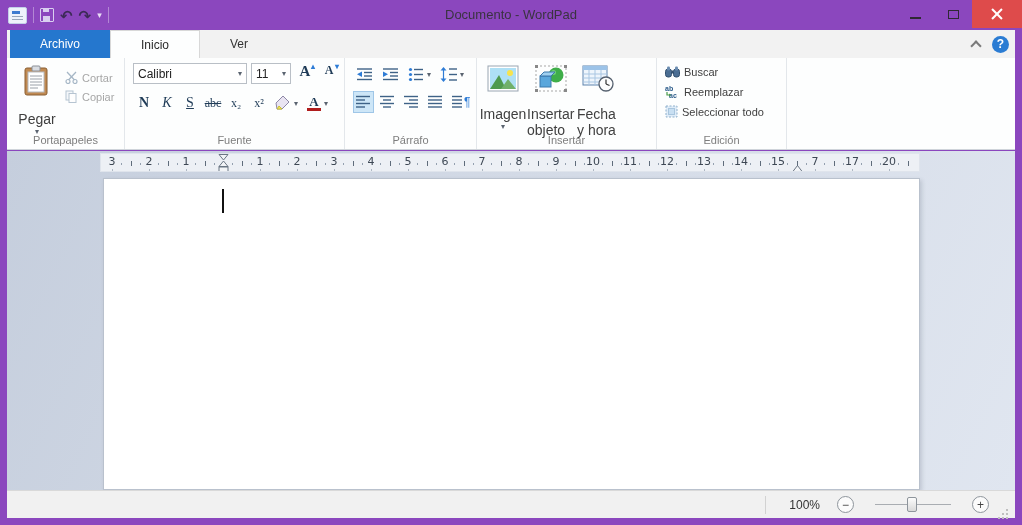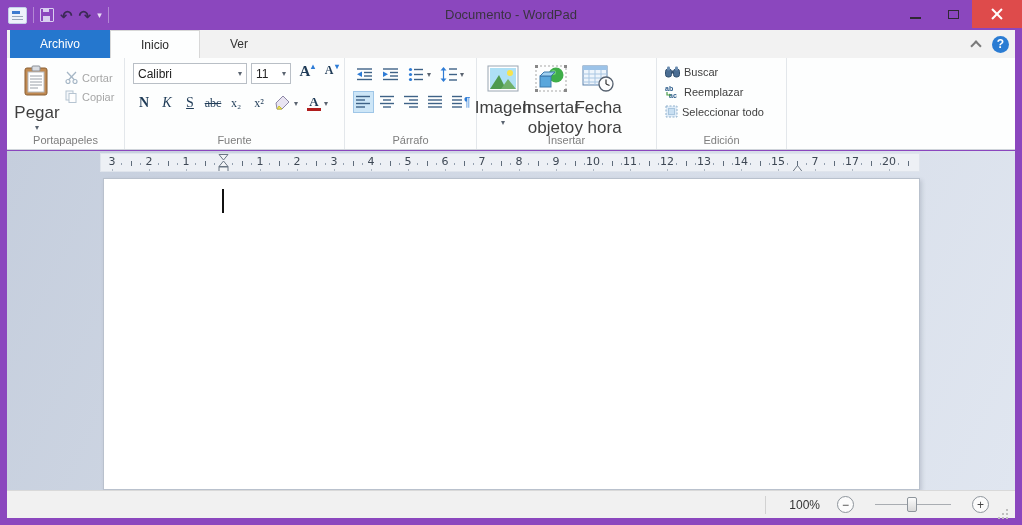--- a/index.html
+++ b/index.html
@@ -39,21 +39,21 @@
   .tabrow-right { position:absolute; right:6px; top:0; height:100%; display:flex; align-items:center; gap:12px; }
   .chevron-up { width:8px; height:8px; border-left:2px solid #7a7a7a; border-top:2px solid #7a7a7a; transform:rotate(45deg); margin-top:4px; }
   .help-btn { width:17px; height:17px; border-radius:50%; background:#2b7cd3; color:#fff; font-weight:bold; font-size:12px; display:flex; align-items:center; justify-content:center; }
 
   
   .ribbon { position:absolute; left:7px; top:58px; width:1008px; height:92px; background:#fdfefe; border-bottom:1px solid #cfd4da; display:flex; }
   .rgroup { position:relative; height:100%; border-right:1px solid #e3e7eb; padding-top:5px; }
   .rgroup-label { position:absolute; left:0; right:0; bottom:3px; text-align:center; font-size:11px; color:#7e7e7e; }
   .g-clip { width:118px; display:flex; padding-left:6px; gap:4px; }
   .bigbtn { display:flex; flex-direction:column; align-items:center; width:48px; padding-top:2px; cursor:default; }
-  .bigbtn .blabel { font-size:17px; color:#3f3f3f; text-align:center; line-height:1.15; margin-top:6px; }
+  .bigbtn .blabel { font-size:14px; color:#3f3f3f; line-height:1.15; margin-top:14px; }
   .caret-down { font-size:8px; color:#5a6470; line-height:1; margin-top:1px; }
   .clip-small { display:flex; flex-direction:column; gap:6px; padding-top:8px; }
   .smallbtn { display:flex; align-items:center; gap:4px; font-size:11px; color:#3f3f3f; white-space:nowrap; cursor:default; }
   .disabled .smallbtn-label, .smallbtn.disabled { color:#a7a7a7; }
   .dim { opacity:.55; }
 
   .g-font { width:220px; padding-left:8px; }
   .combo { display:inline-flex; align-items:center; justify-content:space-between; height:21px; background:#fff; border:1px solid #b9bfc6; padding:0 4px; font-size:12px; color:#222; }
   .combo .caret-down { margin:0; }
   .fontrow1 { display:flex; align-items:center; gap:4px; }

